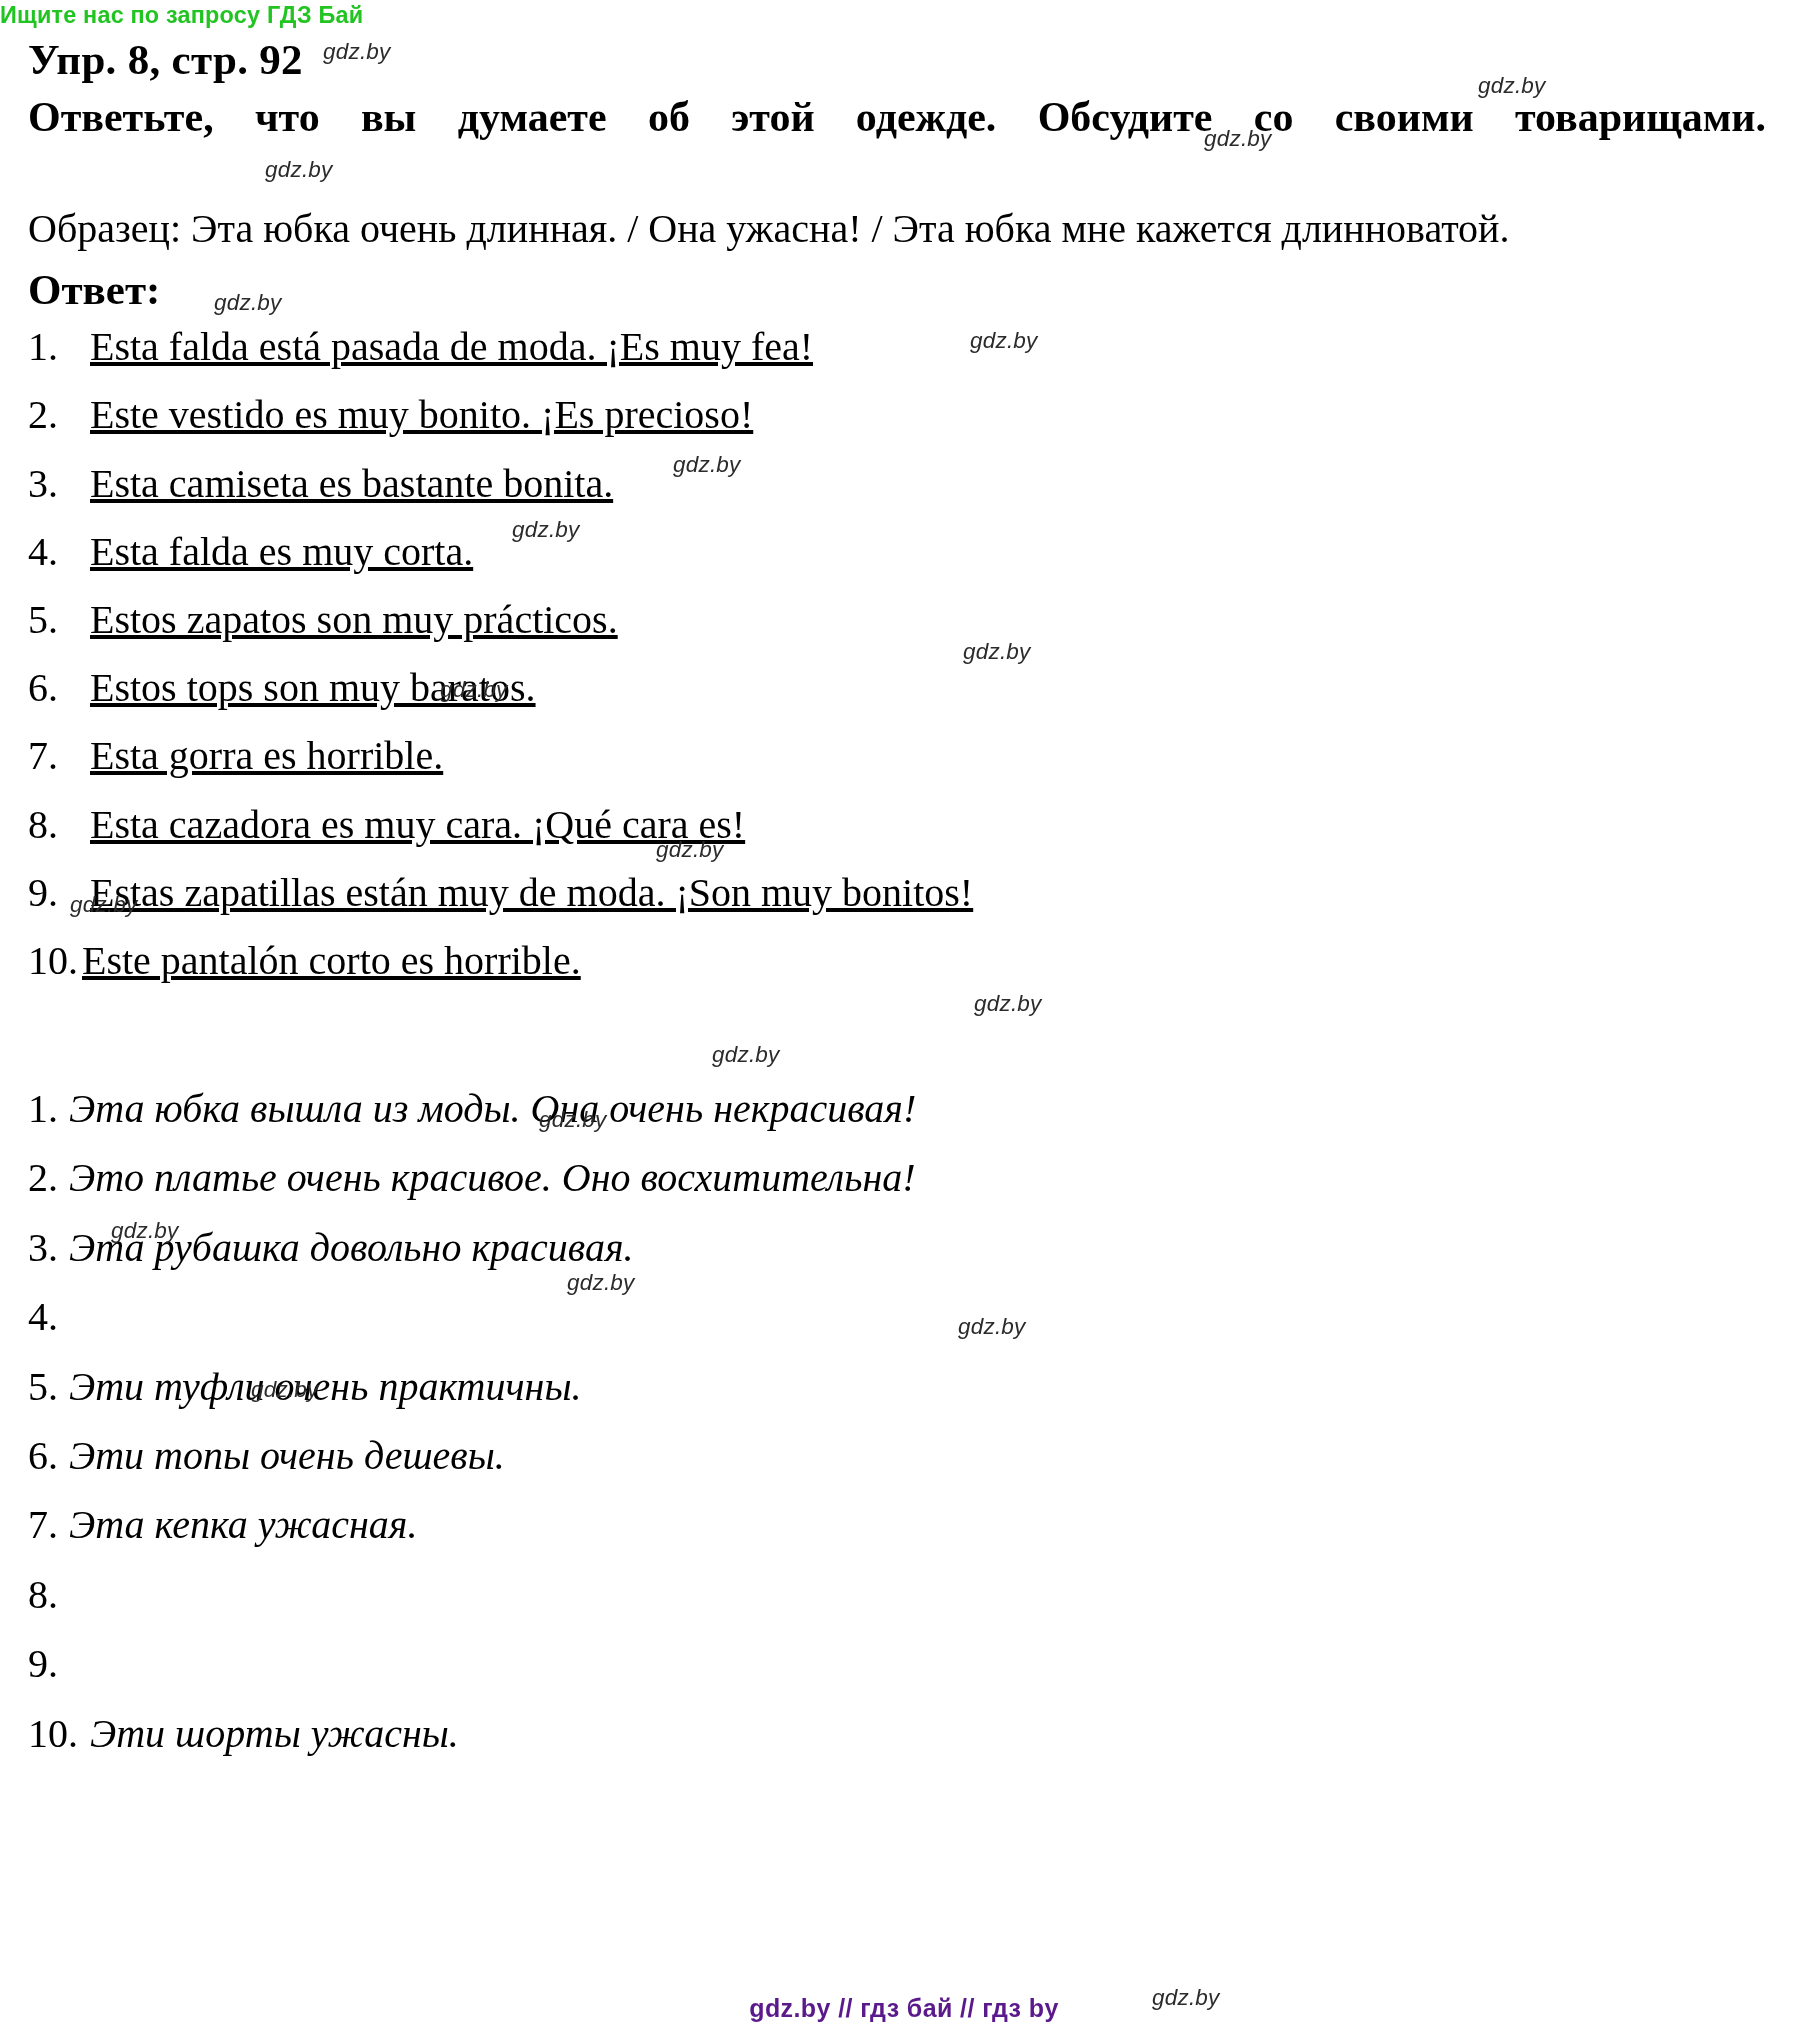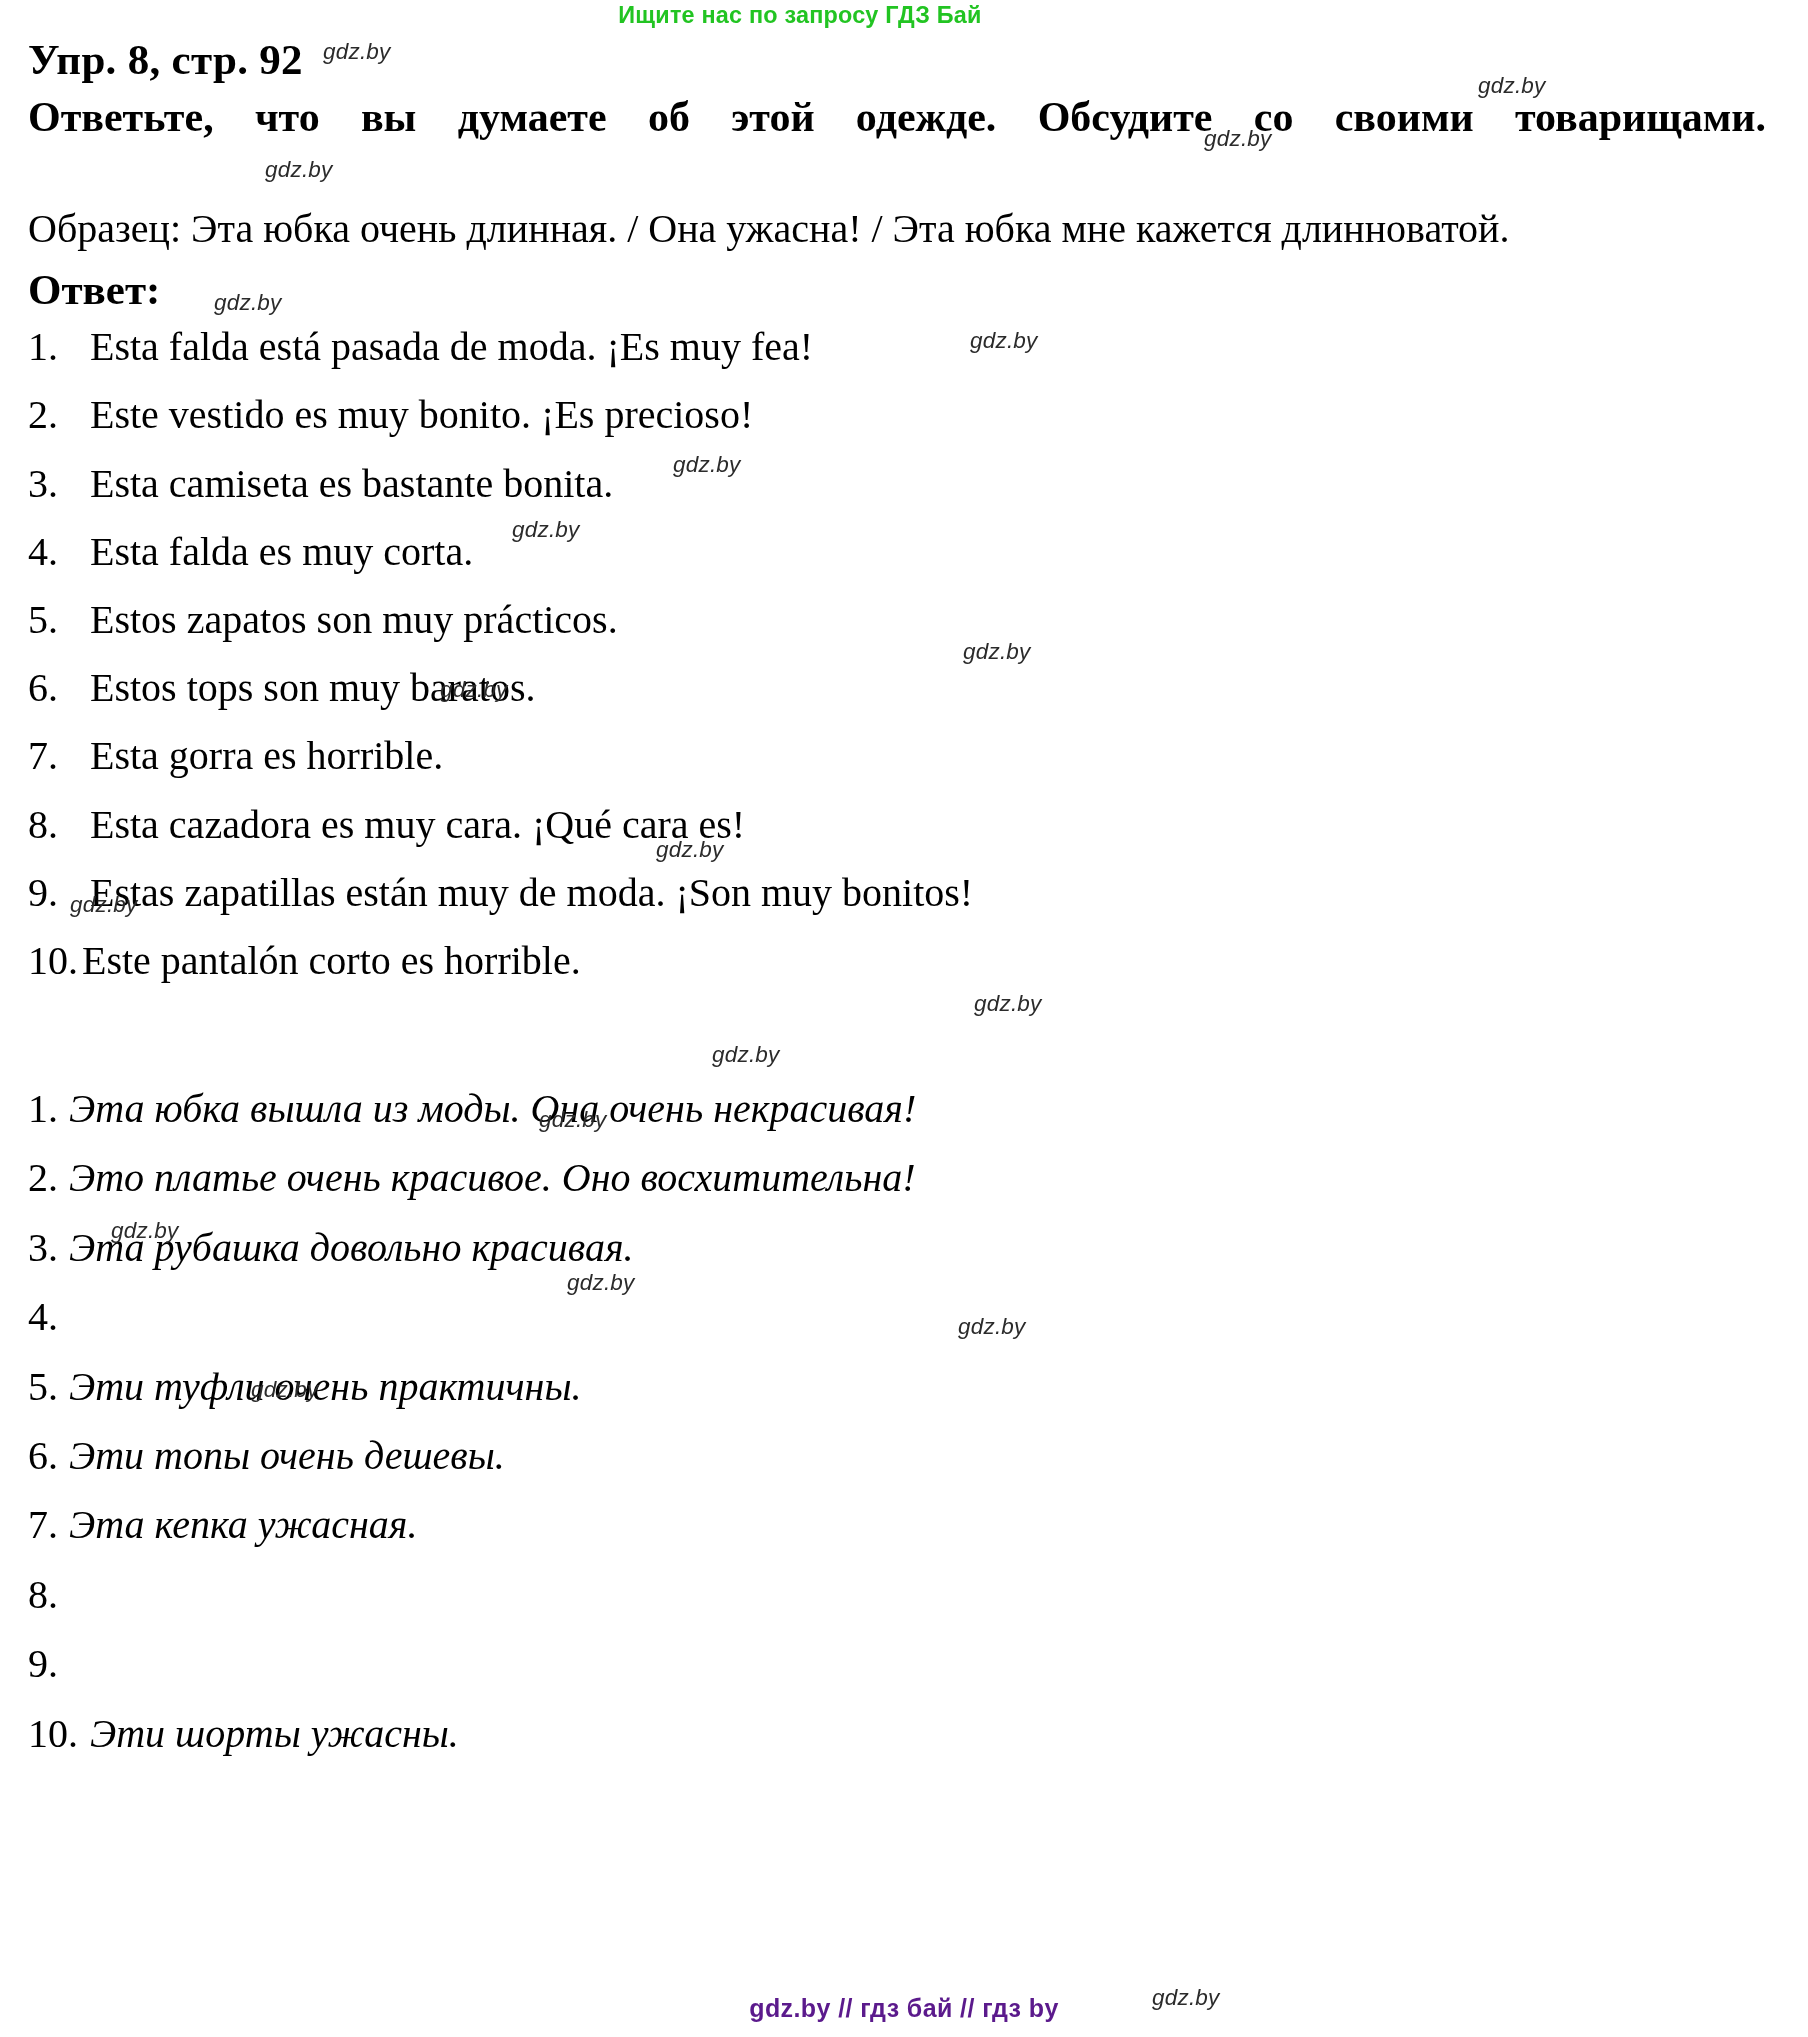--- a/index.html
+++ b/index.html
@@ -17,21 +17,20 @@
     color: #000000;
     -webkit-font-smoothing: none;
   }
 
   
   .promo-banner {
     position: absolute;
     top: 1.9px;
     left: 0;
     width: 1600px;
-    text-align: center;
     font-family: "Liberation Sans", "DejaVu Sans", sans-serif;
     font-weight: bold;
     font-size: 23.4px;
     color: #22c422;
     letter-spacing: 0.2px;
   }
 
   
   .sheet {
     position: absolute;
@@ -99,21 +98,21 @@
     display: flex;
     align-items: baseline;
   }
   .list-es li .num {
     display: inline-block;
     width: 62px;
     flex: 0 0 62px;
     text-align: left;
   }
   .list-es li .num.tight { width: 54px; flex-basis: 54px; }
-  .list-es li .txt { display: inline-block; }
+  .list-es li .txt { display: inline-block; text-decoration: underline; }
 
   .gap-block { height: 81px; }
 
   
   .list-ru {
     margin: 0;
     padding: 0;
     list-style: none;
   }
   .list-ru li {

